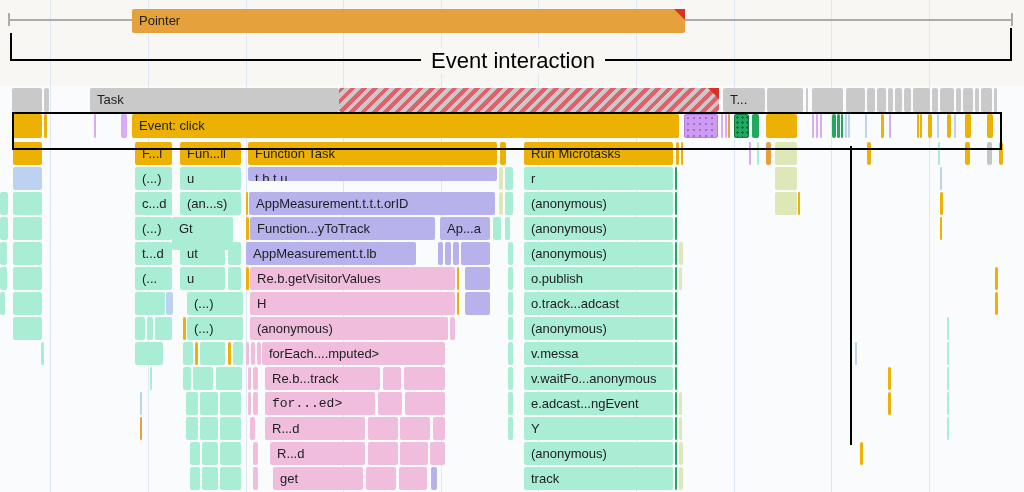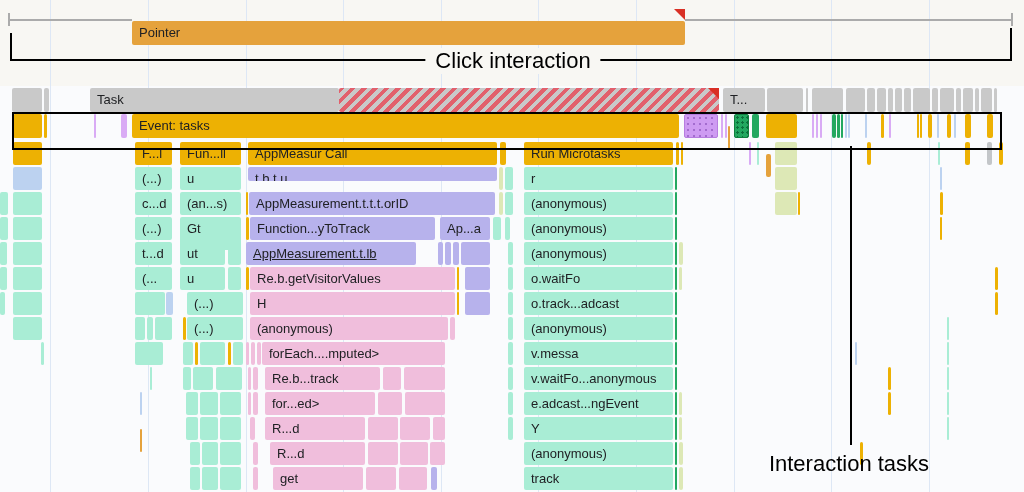--- a/index.html
+++ b/index.html
@@ -9,21 +9,21 @@
     font-family:"Liberation Sans", sans-serif;
   }
   #topband { position:absolute; left:0; top:0; width:1024px; height:86px; background:var(--c-bgTop); }
   .grid { position:absolute; top:0; bottom:0; width:1px; background:var(--c-gridline); }
   .bar {
     position:absolute; box-sizing:border-box; font-size:13px; color:var(--c-text);
     overflow:hidden; white-space:nowrap; border-radius:2px;
   }
   .bar.lbl { padding-left:7px; }
   .c-yellow { background:var(--c-yellow); }
-  .c-orange { background:var(--c-orange);margin-top:12px; }
+  .c-orange { background:var(--c-orange); }
   .c-gray   { background:var(--c-gray); }
   .c-graybar{ background:var(--c-graybar); }
   .c-purple { background:var(--c-purple); }
   .c-pink   { background:var(--c-pink); }
   .c-teal   { background:var(--c-teal); }
   .c-blue   { background:var(--c-blue); }
   .c-green  { background:var(--c-green); }
   .c-lavender { background:var(--c-lavender); }
   .c-olive  { background:var(--c-olive); }
   .c-lavdot {
@@ -74,21 +74,21 @@
     <div class="bar c-orange lbl" id="pointer-bar" style="left: 132px; top: 9px; width: 553px; height: 24px; line-height: 24px;">Pointer</div>
     <div class="tri" id="pointer-tri" style="left: 674px; top: 9px;"></div>
     <div class="wline" id="wl-right" style="left: 685px; top: 19px; width: 328px;"></div>
     <div class="wtick" id="wt-right" style="left: 1011px; top: 13px;"></div>
   </div>
 
   <div id="bracket">
     <div class="aline" id="br-left" style="left: 10px; top: 33px; width: 2px; height: 28px;"></div>
     <div class="aline" id="br-mid" style="left: 10px; top: 59px; width: 1002px; height: 2px;"></div>
     <div class="aline" id="br-right" style="left: 1010px; top: 28px; width: 2px; height: 33px;"></div>
-    <div class="alabel" id="click-label" style="left: 513px; top: 61px;">Click interaction</div>
+    <div class="alabel" id="click-label" style="left: 513px; top: 61px;">Event interaction</div>
   </div>
 
   <div id="task-track">
       <div class="bar c-gray" style="left: 12px; top: 88px; width: 30px; height: 24px; line-height: 24px;"></div>
       <div class="bar c-gray" style="left: 44px; top: 88px; width: 5px; height: 24px; line-height: 24px;"></div>
       <div class="bar c-gray lbl" style="left: 90px; top: 88px; width: 249px; height: 24px; line-height: 24px;">Task</div>
       <div class="bar c-stripe" style="left: 339px; top: 88px; width: 380px; height: 24px; line-height: 24px;"></div>
       <div class="bar c-gray lbl" style="left: 723px; top: 88px; width: 42px; height: 24px; line-height: 24px;">T...</div>
       <div class="bar c-gray" style="left: 767px; top: 88px; width: 36px; height: 24px; line-height: 24px;"></div>
       <div class="bar c-gray" style="left: 806px; top: 88px; width: 2px; height: 24px; line-height: 24px;"></div>
@@ -108,21 +108,21 @@
       <div class="bar c-gray" style="left: 981px; top: 88px; width: 11px; height: 24px; line-height: 24px;"></div>
       <div class="bar c-gray" style="left: 994px; top: 88px; width: 3px; height: 24px; line-height: 24px;"></div>
     </div>
   <div class="tri" id="task-tri" style="left: 708px; top: 88px;"></div>
 
   <div id="event-track">
       <div class="bar c-yellow" style="left: 13px; top: 114px; width: 29px; height: 24px; line-height: 24px;"></div>
       <div class="bar c-yellow" style="left: 44px; top: 114px; width: 3px; height: 24px; line-height: 24px;"></div>
       <div class="bar c-lavender" style="left: 94px; top: 114px; width: 2px; height: 24px; line-height: 24px;"></div>
       <div class="bar c-lavender" style="left: 121px; top: 114px; width: 6px; height: 24px; line-height: 24px;"></div>
-      <div class="bar c-yellow lbl" style="left: 132px; top: 114px; width: 547px; height: 24px; line-height: 24px;">Event: tasks</div>
+      <div class="bar c-yellow lbl" style="left: 132px; top: 114px; width: 547px; height: 24px; line-height: 24px;">Event: click</div>
       <div class="bar c-lavdot" style="left: 684px; top: 114px; width: 34px; height: 24px; line-height: 24px;"></div>
       <div class="bar c-lavender" style="left: 721px; top: 114px; width: 2px; height: 24px; line-height: 24px;"></div>
       <div class="bar c-lavender" style="left: 725px; top: 114px; width: 2px; height: 24px; line-height: 24px;"></div>
       <div class="bar c-orange" style="left: 728px; top: 114px; width: 2px; height: 24px; line-height: 24px;"></div>
       <div class="bar c-greendot" style="left: 734px; top: 114px; width: 15px; height: 24px; line-height: 24px;"></div>
       <div class="bar c-green" style="left: 752px; top: 114px; width: 7px; height: 24px; line-height: 24px;"></div>
       <div class="bar c-yellow" style="left: 766px; top: 114px; width: 31px; height: 24px; line-height: 24px;"></div>
       <div class="bar c-lavender" style="left: 812px; top: 114px; width: 2px; height: 24px; line-height: 24px;"></div>
       <div class="bar c-lavender" style="left: 816px; top: 114px; width: 2px; height: 24px; line-height: 24px;"></div>
       <div class="bar c-lavender" style="left: 820px; top: 114px; width: 2px; height: 24px; line-height: 24px;"></div>
@@ -140,21 +140,21 @@
       <div class="bar c-blue" style="left: 937px; top: 114px; width: 2px; height: 24px; line-height: 24px;"></div>
       <div class="bar c-yellow" style="left: 947px; top: 114px; width: 4px; height: 24px; line-height: 24px;"></div>
       <div class="bar c-blue" style="left: 954px; top: 114px; width: 2px; height: 24px; line-height: 24px;"></div>
       <div class="bar c-yellow" style="left: 965px; top: 114px; width: 6px; height: 24px; line-height: 24px;"></div>
       <div class="bar c-yellow" style="left: 987px; top: 114px; width: 6px; height: 24px; line-height: 24px;"></div>
     </div>
   <div id="flame">
       <div class="bar c-yellow" style="left: 13px; top: 142px; width: 29px; height: 23px; line-height: 23px;"></div>
       <div class="bar c-yellow lbl" style="left: 135px; top: 142px; width: 37px; height: 23px; line-height: 23px;">F...l</div>
       <div class="bar c-yellow lbl" style="left: 180px; top: 142px; width: 61px; height: 23px; line-height: 23px;">Fun...ll</div>
-      <div class="bar c-yellow lbl" style="left: 248px; top: 142px; width: 249px; height: 23px; line-height: 23px;">AppMeasur Call</div>
+      <div class="bar c-yellow lbl" style="left: 248px; top: 142px; width: 249px; height: 23px; line-height: 23px;">Function Task</div>
       <div class="bar c-yellow" style="left: 500px; top: 142px; width: 6px; height: 23px; line-height: 23px;"></div>
       <div class="bar c-yellow lbl" style="left: 524px; top: 142px; width: 149px; height: 23px; line-height: 23px;">Run Microtasks</div>
       <div class="bar c-yellow" style="left: 676px; top: 142px; width: 3px; height: 23px; line-height: 23px;"></div>
       <div class="bar c-yellow" style="left: 681px; top: 142px; width: 2px; height: 23px; line-height: 23px;"></div>
       <div class="bar c-lavender" style="left: 749px; top: 142px; width: 2px; height: 23px; line-height: 23px;"></div>
       <div class="bar c-teal" style="left: 757px; top: 142px; width: 2px; height: 23px; line-height: 23px;"></div>
       <div class="bar c-orange" style="left: 766px; top: 142px; width: 5px; height: 23px; line-height: 23px;"></div>
       <div class="bar c-olive" style="left: 775px; top: 142px; width: 22px; height: 23px; line-height: 23px;"></div>
       <div class="bar c-yellow" style="left: 867px; top: 142px; width: 4px; height: 23px; line-height: 23px;"></div>
       <div class="bar c-teal" style="left: 938px; top: 142px; width: 2px; height: 23px; line-height: 23px;"></div>
@@ -180,54 +180,54 @@
       <div class="bar c-olive" style="left: 499px; top: 192px; width: 4px; height: 23px; line-height: 23px;"></div>
       <div class="bar c-teal" style="left: 505px; top: 192px; width: 8px; height: 23px; line-height: 23px;"></div>
       <div class="bar c-teal lbl" style="left: 524px; top: 192px; width: 149px; height: 23px; line-height: 23px;">(anonymous)</div>
       <div class="bar c-green" style="left: 675px; top: 192px; width: 2px; height: 23px; line-height: 23px;"></div>
       <div class="bar c-olive" style="left: 775px; top: 192px; width: 22px; height: 23px; line-height: 23px;"></div>
       <div class="bar c-yellow" style="left: 798px; top: 192px; width: 2px; height: 23px; line-height: 23px;"></div>
       <div class="bar c-yellow" style="left: 940px; top: 192px; width: 3px; height: 23px; line-height: 23px;"></div>
       <div class="bar c-teal" style="left: 0px; top: 217px; width: 8px; height: 23px; line-height: 23px;"></div>
       <div class="bar c-teal" style="left: 13px; top: 217px; width: 29px; height: 23px; line-height: 23px;"></div>
       <div class="bar c-teal lbl" style="left: 135px; top: 217px; width: 37px; height: 23px; line-height: 23px;">(...)</div>
-      <div class="bar c-teal lbl" style="left: 180px; top: 217px; width: 61px; height: 33px; line-height: 23px;">Gt</div>
+      <div class="bar c-teal lbl" style="left: 172px; top: 217px; width: 61px; height: 33px; line-height: 23px;">Gt</div>
       <div class="bar c-yellow" style="left: 246px; top: 217px; width: 3px; height: 23px; line-height: 23px;"></div>
       <div class="bar c-purple lbl" style="left: 250px; top: 217px; width: 185px; height: 23px; line-height: 23px;">Function...yToTrack</div>
       <div class="bar c-purple lbl" style="left: 440px; top: 217px; width: 50px; height: 23px; line-height: 23px;">Ap...a</div>
       <div class="bar c-teal" style="left: 493px; top: 217px; width: 8px; height: 23px; line-height: 23px;"></div>
       <div class="bar c-teal" style="left: 505px; top: 217px; width: 5px; height: 23px; line-height: 23px;"></div>
       <div class="bar c-teal lbl" style="left: 524px; top: 217px; width: 149px; height: 23px; line-height: 23px;">(anonymous)</div>
       <div class="bar c-green" style="left: 675px; top: 217px; width: 2px; height: 23px; line-height: 23px;"></div>
       <div class="bar c-yellow" style="left: 940px; top: 217px; width: 2px; height: 23px; line-height: 23px;"></div>
       <div class="bar c-teal" style="left: 0px; top: 242px; width: 7px; height: 23px; line-height: 23px;"></div>
       <div class="bar c-teal" style="left: 13px; top: 242px; width: 29px; height: 23px; line-height: 23px;"></div>
       <div class="bar c-teal lbl" style="left: 135px; top: 242px; width: 37px; height: 23px; line-height: 23px;">t...d</div>
       <div class="bar c-teal lbl" style="left: 180px; top: 242px; width: 45px; height: 23px; line-height: 23px;">ut</div>
       <div class="bar c-teal" style="left: 228px; top: 242px; width: 13px; height: 23px; line-height: 23px;"></div>
-      <div class="bar c-purple lbl" style="left: 246px; top: 242px; width: 170px; height: 23px; line-height: 23px; text-decoration: underline;">AppMeasurement.t.lb</div>
+      <div class="bar c-purple lbl" style="left: 246px; top: 242px; width: 170px; height: 23px; line-height: 23px;">AppMeasurement.t.lb</div>
       <div class="bar c-purple" style="left: 438px; top: 242px; width: 5px; height: 23px; line-height: 23px;"></div>
       <div class="bar c-purple" style="left: 445px; top: 242px; width: 6px; height: 23px; line-height: 23px;"></div>
       <div class="bar c-purple" style="left: 453px; top: 242px; width: 6px; height: 23px; line-height: 23px;"></div>
       <div class="bar c-purple" style="left: 461px; top: 242px; width: 29px; height: 23px; line-height: 23px;"></div>
       <div class="bar c-teal" style="left: 508px; top: 242px; width: 5px; height: 23px; line-height: 23px;"></div>
       <div class="bar c-teal lbl" style="left: 524px; top: 242px; width: 149px; height: 23px; line-height: 23px;">(anonymous)</div>
       <div class="bar c-green" style="left: 675px; top: 242px; width: 2px; height: 23px; line-height: 23px;"></div>
       <div class="bar c-olive" style="left: 679px; top: 242px; width: 4px; height: 23px; line-height: 23px;"></div>
       <div class="bar c-teal" style="left: 0px; top: 267px; width: 7px; height: 23px; line-height: 23px;"></div>
       <div class="bar c-teal" style="left: 13px; top: 267px; width: 29px; height: 23px; line-height: 23px;"></div>
       <div class="bar c-teal lbl" style="left: 135px; top: 267px; width: 37px; height: 23px; line-height: 23px;">(...</div>
       <div class="bar c-teal lbl" style="left: 180px; top: 267px; width: 45px; height: 23px; line-height: 23px;">u</div>
       <div class="bar c-teal" style="left: 228px; top: 267px; width: 13px; height: 23px; line-height: 23px;"></div>
       <div class="bar c-yellow" style="left: 246px; top: 267px; width: 3px; height: 23px; line-height: 23px;"></div>
       <div class="bar c-pink lbl" style="left: 250px; top: 267px; width: 205px; height: 23px; line-height: 23px;">Re.b.getVisitorValues</div>
       <div class="bar c-yellow" style="left: 457px; top: 267px; width: 2px; height: 23px; line-height: 23px;"></div>
       <div class="bar c-purple" style="left: 465px; top: 267px; width: 25px; height: 23px; line-height: 23px;"></div>
       <div class="bar c-teal" style="left: 508px; top: 267px; width: 5px; height: 23px; line-height: 23px;"></div>
-      <div class="bar c-teal lbl" style="left: 524px; top: 267px; width: 149px; height: 23px; line-height: 23px;">o.waitFo</div>
+      <div class="bar c-teal lbl" style="left: 524px; top: 267px; width: 149px; height: 23px; line-height: 23px;">o.publish</div>
       <div class="bar c-green" style="left: 675px; top: 267px; width: 2px; height: 23px; line-height: 23px;"></div>
       <div class="bar c-olive" style="left: 679px; top: 267px; width: 3px; height: 23px; line-height: 23px;"></div>
       <div class="bar c-yellow" style="left: 995px; top: 267px; width: 3px; height: 23px; line-height: 23px;"></div>
       <div class="bar c-teal" style="left: 0px; top: 292px; width: 5px; height: 23px; line-height: 23px;"></div>
       <div class="bar c-teal" style="left: 13px; top: 292px; width: 29px; height: 23px; line-height: 23px;"></div>
       <div class="bar c-teal" style="left: 135px; top: 292px; width: 30px; height: 23px; line-height: 23px;"></div>
       <div class="bar c-blue" style="left: 166px; top: 292px; width: 7px; height: 23px; line-height: 23px;"></div>
       <div class="bar c-teal lbl" style="left: 187px; top: 292px; width: 56px; height: 23px; line-height: 23px;">(...)</div>
       <div class="bar c-pink lbl" style="left: 250px; top: 292px; width: 205px; height: 23px; line-height: 23px;">H</div>
       <div class="bar c-yellow" style="left: 457px; top: 292px; width: 2px; height: 23px; line-height: 23px;"></div>
@@ -277,21 +277,21 @@
       <div class="bar c-teal lbl" style="left: 524px; top: 367px; width: 149px; height: 23px; line-height: 23px;">v.waitFo...anonymous</div>
       <div class="bar c-green" style="left: 675px; top: 367px; width: 2px; height: 23px; line-height: 23px;"></div>
       <div class="bar c-yellow" style="left: 888px; top: 367px; width: 3px; height: 23px; line-height: 23px;"></div>
       <div class="bar c-teal" style="left: 947px; top: 367px; width: 2px; height: 23px; line-height: 23px;"></div>
       <div class="bar c-blue" style="left: 140px; top: 392px; width: 2px; height: 23px; line-height: 23px;"></div>
       <div class="bar c-teal" style="left: 186px; top: 392px; width: 12px; height: 23px; line-height: 23px;"></div>
       <div class="bar c-teal" style="left: 200px; top: 392px; width: 18px; height: 23px; line-height: 23px;"></div>
       <div class="bar c-teal" style="left: 220px; top: 392px; width: 21px; height: 23px; line-height: 23px;"></div>
       <div class="bar c-pink" style="left: 248px; top: 392px; width: 3px; height: 23px; line-height: 23px;"></div>
       <div class="bar c-pink" style="left: 253px; top: 392px; width: 5px; height: 23px; line-height: 23px;"></div>
-      <div class="bar c-pink lbl" style="left: 265px; top: 392px; width: 110px; height: 23px; line-height: 23px;">for...ed&gt;</div>
+      <div class="bar c-pink lbl" style="left: 265px; top: 392px; width: 110px; height: 23px; line-height: 23px; font-family: Liberation Mono, monospace;">for...ed&gt;</div>
       <div class="bar c-pink" style="left: 378px; top: 392px; width: 24px; height: 23px; line-height: 23px;"></div>
       <div class="bar c-pink" style="left: 405px; top: 392px; width: 40px; height: 23px; line-height: 23px;"></div>
       <div class="bar c-teal" style="left: 508px; top: 392px; width: 5px; height: 23px; line-height: 23px;"></div>
       <div class="bar c-teal lbl" style="left: 524px; top: 392px; width: 149px; height: 23px; line-height: 23px;">e.adcast...ngEvent</div>
       <div class="bar c-green" style="left: 675px; top: 392px; width: 2px; height: 23px; line-height: 23px;"></div>
       <div class="bar c-olive" style="left: 679px; top: 392px; width: 3px; height: 23px; line-height: 23px;"></div>
       <div class="bar c-yellow" style="left: 888px; top: 392px; width: 3px; height: 23px; line-height: 23px;"></div>
       <div class="bar c-teal" style="left: 947px; top: 392px; width: 2px; height: 23px; line-height: 23px;"></div>
       <div class="bar c-orange" style="left: 140px; top: 417px; width: 2px; height: 23px; line-height: 23px;"></div>
       <div class="bar c-teal" style="left: 186px; top: 417px; width: 12px; height: 23px; line-height: 23px;"></div>
@@ -328,14 +328,13 @@
       <div class="bar c-pink" style="left: 399px; top: 467px; width: 28px; height: 23px; line-height: 23px;"></div>
       <div class="bar c-purple" style="left: 431px; top: 467px; width: 6px; height: 23px; line-height: 23px;"></div>
       <div class="bar c-teal lbl" style="left: 524px; top: 467px; width: 149px; height: 23px; line-height: 23px;">track</div>
       <div class="bar c-green" style="left: 675px; top: 467px; width: 2px; height: 23px; line-height: 23px;"></div>
       <div class="bar c-olive" style="left: 679px; top: 467px; width: 4px; height: 23px; line-height: 23px;"></div>
     </div>
 
   <div id="hbox" style="left: 12px; top: 112px; width: 986px; height: 34px;"></div>
 
   <div class="aline" id="tasks-line" style="left: 850px; top: 146px; width: 2px; height: 299px;"></div>
-  <div class="alabel" id="tasks-label" style="left: 849px; top: 464px;">Interaction tasks</div>
 </div>
 
 </body></html>

